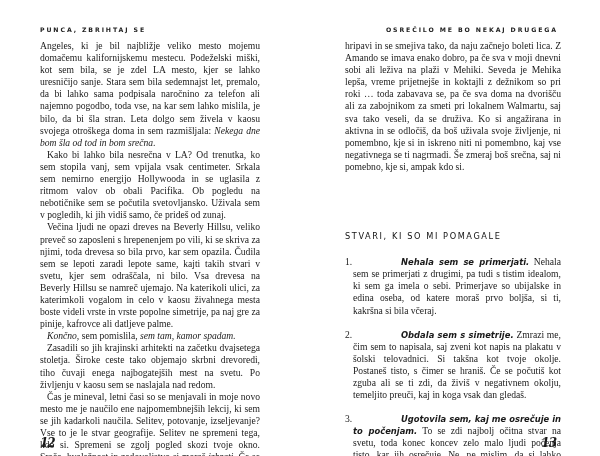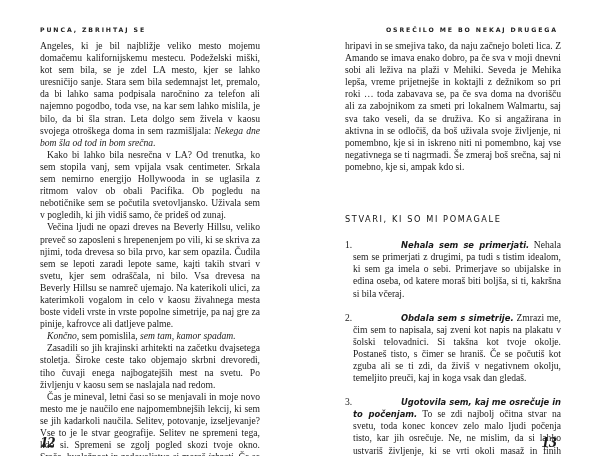--- a/index.html
+++ b/index.html
@@ -21,21 +21,21 @@
     position: absolute; font-size: 9.6px; line-height: 12.1px; text-align: justify;
     hyphens: manual;
   }
   .page-left .body-text { left: 40px; top: 40px; width: 220px; }
   .page-right .body-text { left: 45px; top: 40px; width: 216px; }
   .body-text p { margin: 0; text-indent: 7px; }
   .body-text p.first { text-indent: 0; }
   .body-text em { font-style: italic; }
 
   .section-heading {
-    margin: 40px 0 14px 0;
+    margin: 57px 0 14px 0;
     font-family: "DejaVu Sans", "Liberation Sans", sans-serif;
     font-size: 8.2px; letter-spacing: 1.6px; font-weight: normal; color: #111;
   }
   .list { margin: 0; padding: 0; list-style: none; }
   .list-item { position: relative; padding-left: 8px; margin-bottom: 12px; }
   .list-item .num { position: absolute; left: 0; top: 0; }
   .list-item .lead {
     font-family: "DejaVu Sans", "Liberation Sans", sans-serif;
     font-style: italic; font-weight: bold; font-size: 8.4px; padding-left: 48px;
   }
@@ -67,21 +67,21 @@
   </div>
 
   <div class="page page-right">
     <div class="running-head">OSREČILO ME BO NEKAJ DRUGEGA</div>
     <div class="body-text">
       <p class="first">hripavi in se smejiva tako, da naju začnejo boleti lica. Z Amando se imava enako dobro, pa če sva v moji dnevni sobi ali leživa na plaži v Mehiki. Seveda je Mehika lepša, vreme prijetnejše in koktajli z dežnikom so pri roki … toda zabavava se, pa če sva doma na dvorišču ali za zabojnikom za smeti pri lokalnem Walmartu, saj sva tako veseli, da se druživa. Ko si angažirana in aktivna in se odločiš, da boš uživala svoje življenje, ni pomembno, kje si in iskreno niti ni pomembno, kaj vse negativnega se ti nagrmadi. Še zmeraj boš srečna, saj ni pomebno, kje si, ampak kdo si.</p>
       <div class="section-heading">STVARI, KI SO MI POMAGALE</div>
       <ol class="list">
         <li class="list-item">
           <span class="num">1.</span>
-          <span class="lead">Nehala sem se primerjati.</span><span> Nehala sem se primerjati z drugimi, pa tudi s tistim idealom, ki sem ga imela o sebi. Primerjave so ubijalske in edina oseba, od katere moraš biti boljša, si ti, kakršna si bila včeraj.</span>
+          <span class="lead">Nehala sem se primerjati.</span><span> Nehala sem se primerjati z drugimi, pa tudi s tistim idealom, ki sem ga imela o sebi. Primerjave so ubijalske in edina oseba, od katere moraš prvo boljša, si ti, kakršna si bila včeraj.</span>
         </li>
         <li class="list-item">
           <span class="num">2.</span>
           <span class="lead">Obdala sem s simetrije.</span><span> Zmrazi me, čim sem to napisala, saj zveni kot napis na plakatu v šolski telovadnici. Si takšna kot tvoje okolje. Postaneš tisto, s čimer se hraniš. Če se počutiš kot zguba ali se ti zdi, da živiš v negativnem okolju, temeljito preuči, kaj in koga vsak dan gledaš.</span>
         </li>
         <li class="list-item">
           <span class="num">3.</span>
           <span class="lead">Ugotovila sem, kaj me osrečuje in to počenjam.</span><span> To se zdi najbolj očitna stvar na svetu, toda konec koncev zelo malo ljudi počenja tisto, kar jih osrečuje. Ne, ne mislim, da si lahko ustvariš življenje, ki se vrti okoli masaž in finih večerij (ali pa morda lahko, ti važička!). Mislim, da moraš več časa posvetiti rečem, ki ti hranijo duha: več dolgih sprehodov s psom, manj zastonjskega dela, h kateremu se čutiš obvezana, a ga sovražiš. Sama odločaš o svojem življenju, sestrica, in sestavljajo ga samo tiste reči, ki jim sama dovoliš, da so tam. Razmisli o tem.</span>
         </li>
       </ol>

